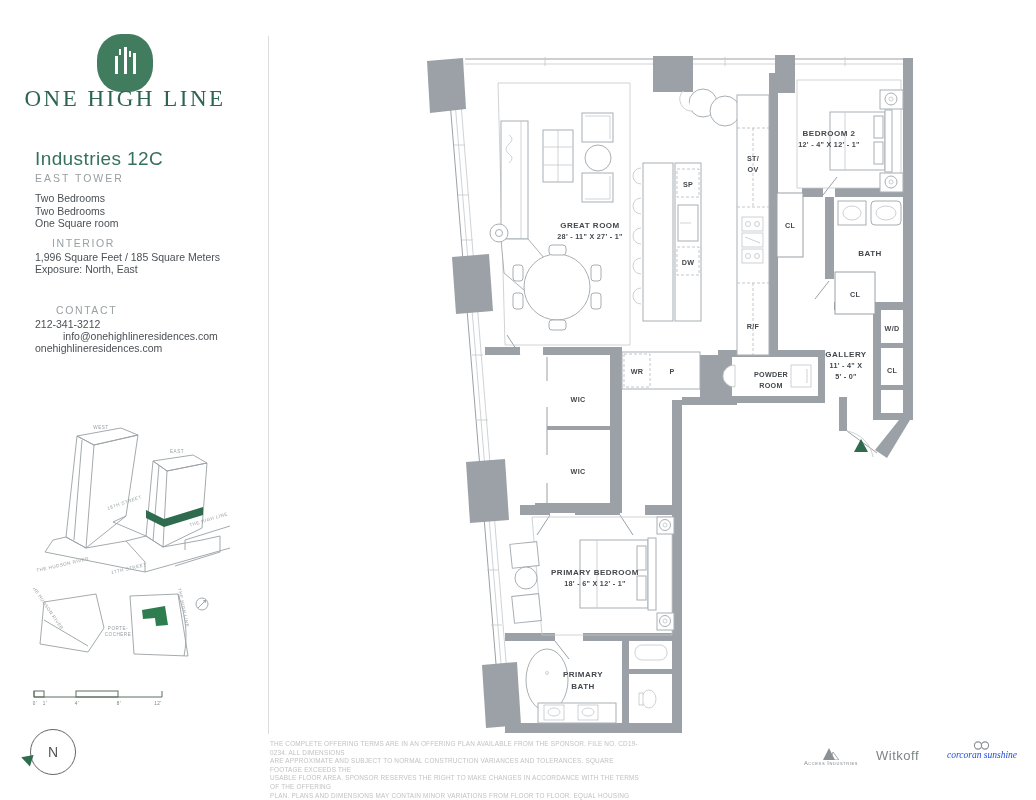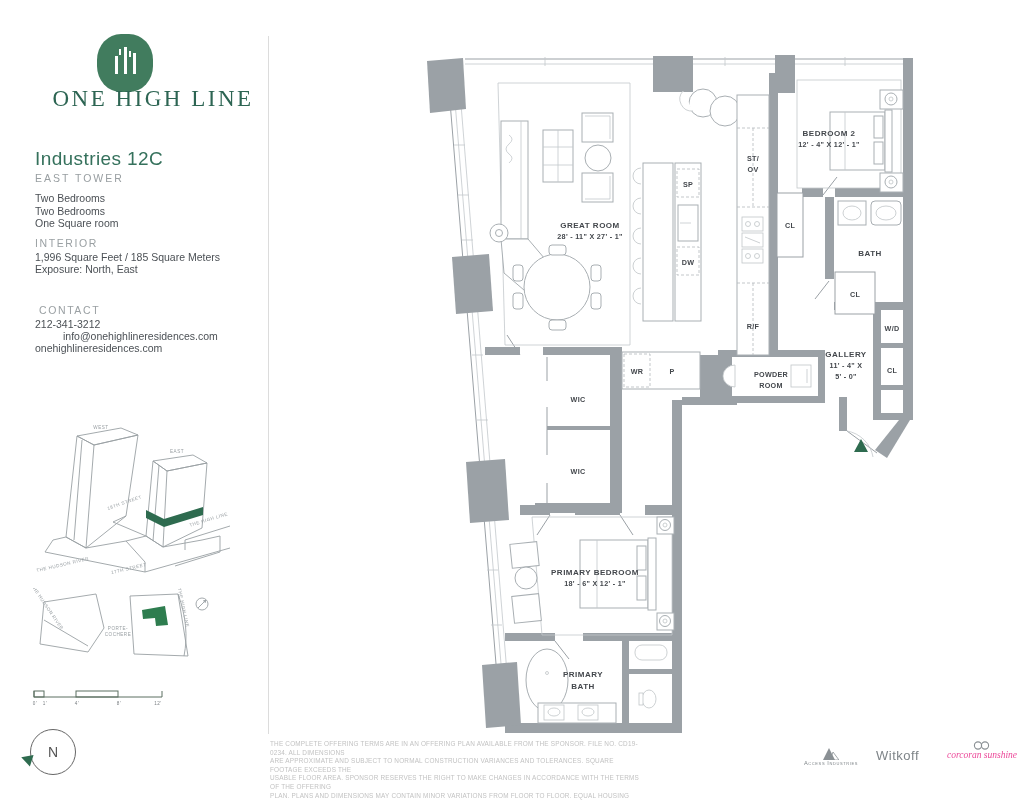--- a/index.html
+++ b/index.html
@@ -4,36 +4,36 @@
 <style>
   html,body{margin:0;padding:0;background:#fff;}
   .page{position:relative;width:1036px;height:800px;background:#fff;overflow:hidden;
         font-family:"Liberation Sans",sans-serif;color:#4b5055;}
   .abs{position:absolute;}
   
   .divider{left:268px;top:36px;width:1px;height:698px;background:#dcdcdc;}
   .logo-badge{left:97px;top:34px;width:56px;height:58px;background:#417c5e;border-radius:24px/26px;}
   .logo-badge .bar{position:absolute;background:#fff;width:2.5px;}
   .wordmark{left:18px;top:86px;width:214px;text-align:center;
-            font-family:"Liberation Serif",serif;font-size:23px;letter-spacing:2.5px;color:#2d6553;margin-left:28px;}
+            font-family:"Liberation Serif",serif;font-size:23px;letter-spacing:2.5px;color:#2d6553;}
   .res-title{left:35px;top:148px;font-size:19px;color:#35715c;letter-spacing:.4px;}
   .res-sub{left:35px;top:172px;font-size:10.5px;color:#989ea1;letter-spacing:2px;text-align:right;}
   .features{left:35px;top:192px;font-size:10.5px;line-height:12.5px;color:#4b5055;}
-  .h-label{font-size:10.5px;color:#9aa0a3;letter-spacing:1.6px;}
+  .h-label{font-size:10.5px;color:#9aa0a3;letter-spacing:1.6px;margin-left:17px;}
   .body-line{font-size:10.5px;color:#4b5055;}
   .compass-circle{left:30px;top:729px;width:44px;height:44px;border:1.2px solid #666;border-radius:50%;
                   display:flex;align-items:center;justify-content:center;font-size:14px;color:#555;}
   .compass-needle{left:21px;top:753px;width:0;height:0;border-top:6px solid transparent;
                   border-bottom:6px solid transparent;border-right:11px solid #2e6b4f;transform:rotate(18deg);}
   
   .disclaimer{left:270px;top:740px;width:372px;font-size:6.4px;line-height:8.6px;color:#c2c2c2;letter-spacing:.2px;}
   .logo-access{left:793px;top:747px;width:76px;text-align:center;color:#7e8488;}
   .logo-access .txt{font-size:5.6px;letter-spacing:.6px;font-variant:small-caps;}
   .logo-witkoff{left:876px;top:748px;font-size:13px;color:#7e8488;font-weight:500;letter-spacing:.5px;}
-  .logo-corcoran{left:943px;top:741px;width:78px;text-align:center;color:#ec4899;}
+  .logo-corcoran{left:943px;top:741px;width:78px;text-align:center;color:#1d4ed8;}
   .logo-corcoran .txt{font-family:"Liberation Serif",serif;font-style:italic;font-size:9.5px;}
   
   svg{display:block;}
   .plan-label{font-family:"Liberation Sans",sans-serif;font-size:8px;font-weight:bold;
               fill:#43474c;letter-spacing:.5px;text-anchor:middle;}
   .plan-dims{font-family:"Liberation Sans",sans-serif;font-size:7.2px;font-weight:bold;
              fill:#43474c;letter-spacing:.3px;text-anchor:middle;}
   .tiny-label{font-family:"Liberation Sans",sans-serif;font-size:4.6px;fill:#9aa0a4;letter-spacing:.5px;text-anchor:middle;}
   .wall{fill:#9ba1a6;stroke:none;}
   .thin{fill:none;stroke:#9ba1a6;stroke-width:1;}

